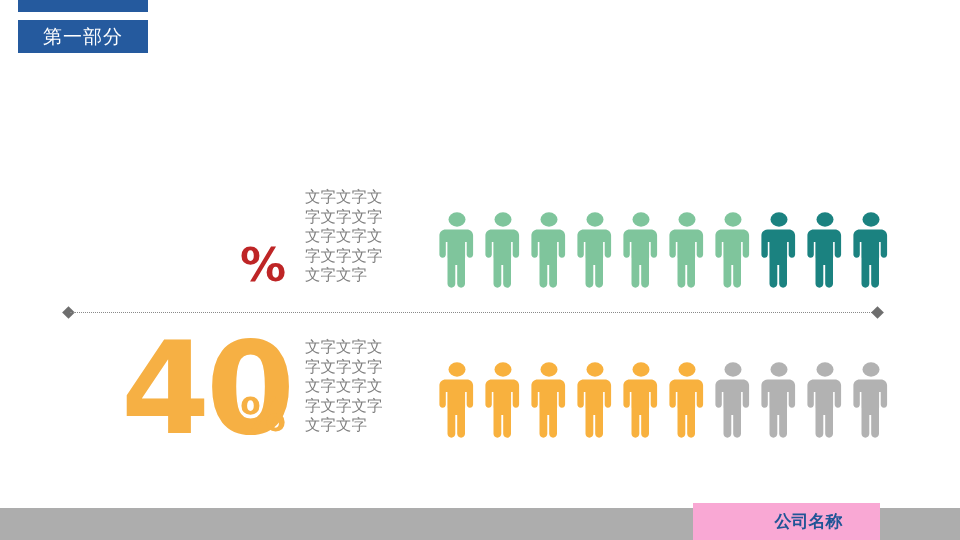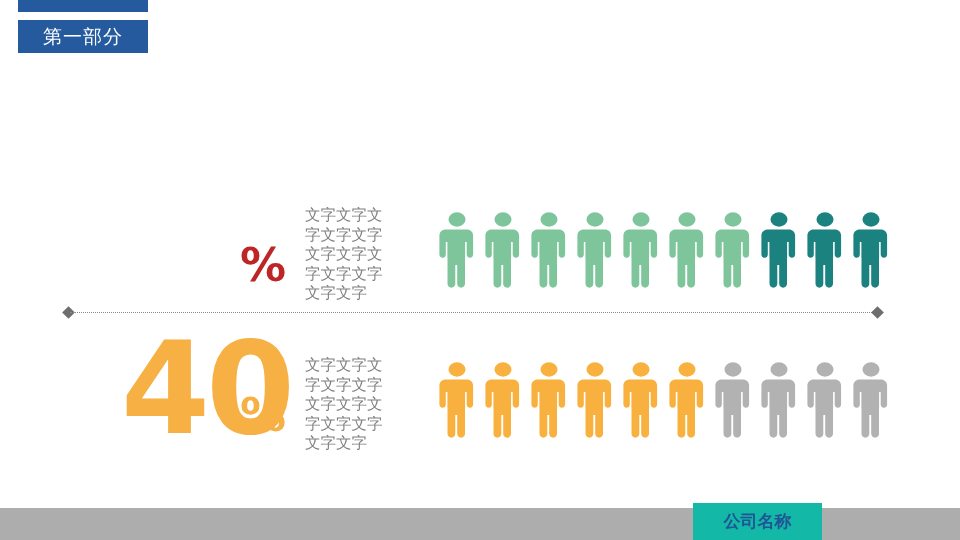--- a/index.html
+++ b/index.html
@@ -41,21 +41,21 @@
   }
   .pct{
     position:absolute;left:240px;top:62px;
     font-size:46px;font-weight:bold;line-height:1;
     font-family:"DejaVu Sans","Liberation Sans",sans-serif;
   }
   .c-red{color:#BE2526;}
   .c-org{color:#F6B044;}
 
   .desc{
-    position:absolute;left:305px;top:26px;width:105px;
+    position:absolute;left:305px;top:8px;width:105px;
     font-size:15.5px;line-height:19.5px;color:#808080;
     font-family:"DejaVu Sans","Liberation Sans",sans-serif;
     letter-spacing:0px;
     white-space:nowrap;
   }
 
   
   .people{
     position:absolute;left:434px;top:20px;width:460px;height:90px;
     display:flex;align-items:flex-end;gap:0px;
@@ -76,23 +76,23 @@
   }
   .divider .dia.l{left:2px;}
   .divider .dia.r{left:811px;}
 
   
   .footer{
     position:absolute;left:0;top:508px;width:960px;height:32px;
     background:#ADADAD;
   }
   .footer-box{
-    position:absolute;left:693px;top:503px;width:129px;height:37px;
-    background:#14b8a6;
-    display:flex;align-items:center;justify-content:center;
+    position:absolute;left:693px;top:503px;width:143px;height:37px;
+    background:#f9a8d4;
+    display:flex;align-items:center;justify-content:center;padding-left:44px;
   }
   .footer-box span{
     color:#1F5596;font-size:17px;font-weight:bold;line-height:1;
     font-family:"DejaVu Sans","Liberation Sans",sans-serif;
   }
 </style>
 </head>
 <body>
 
 <div class="slide">

